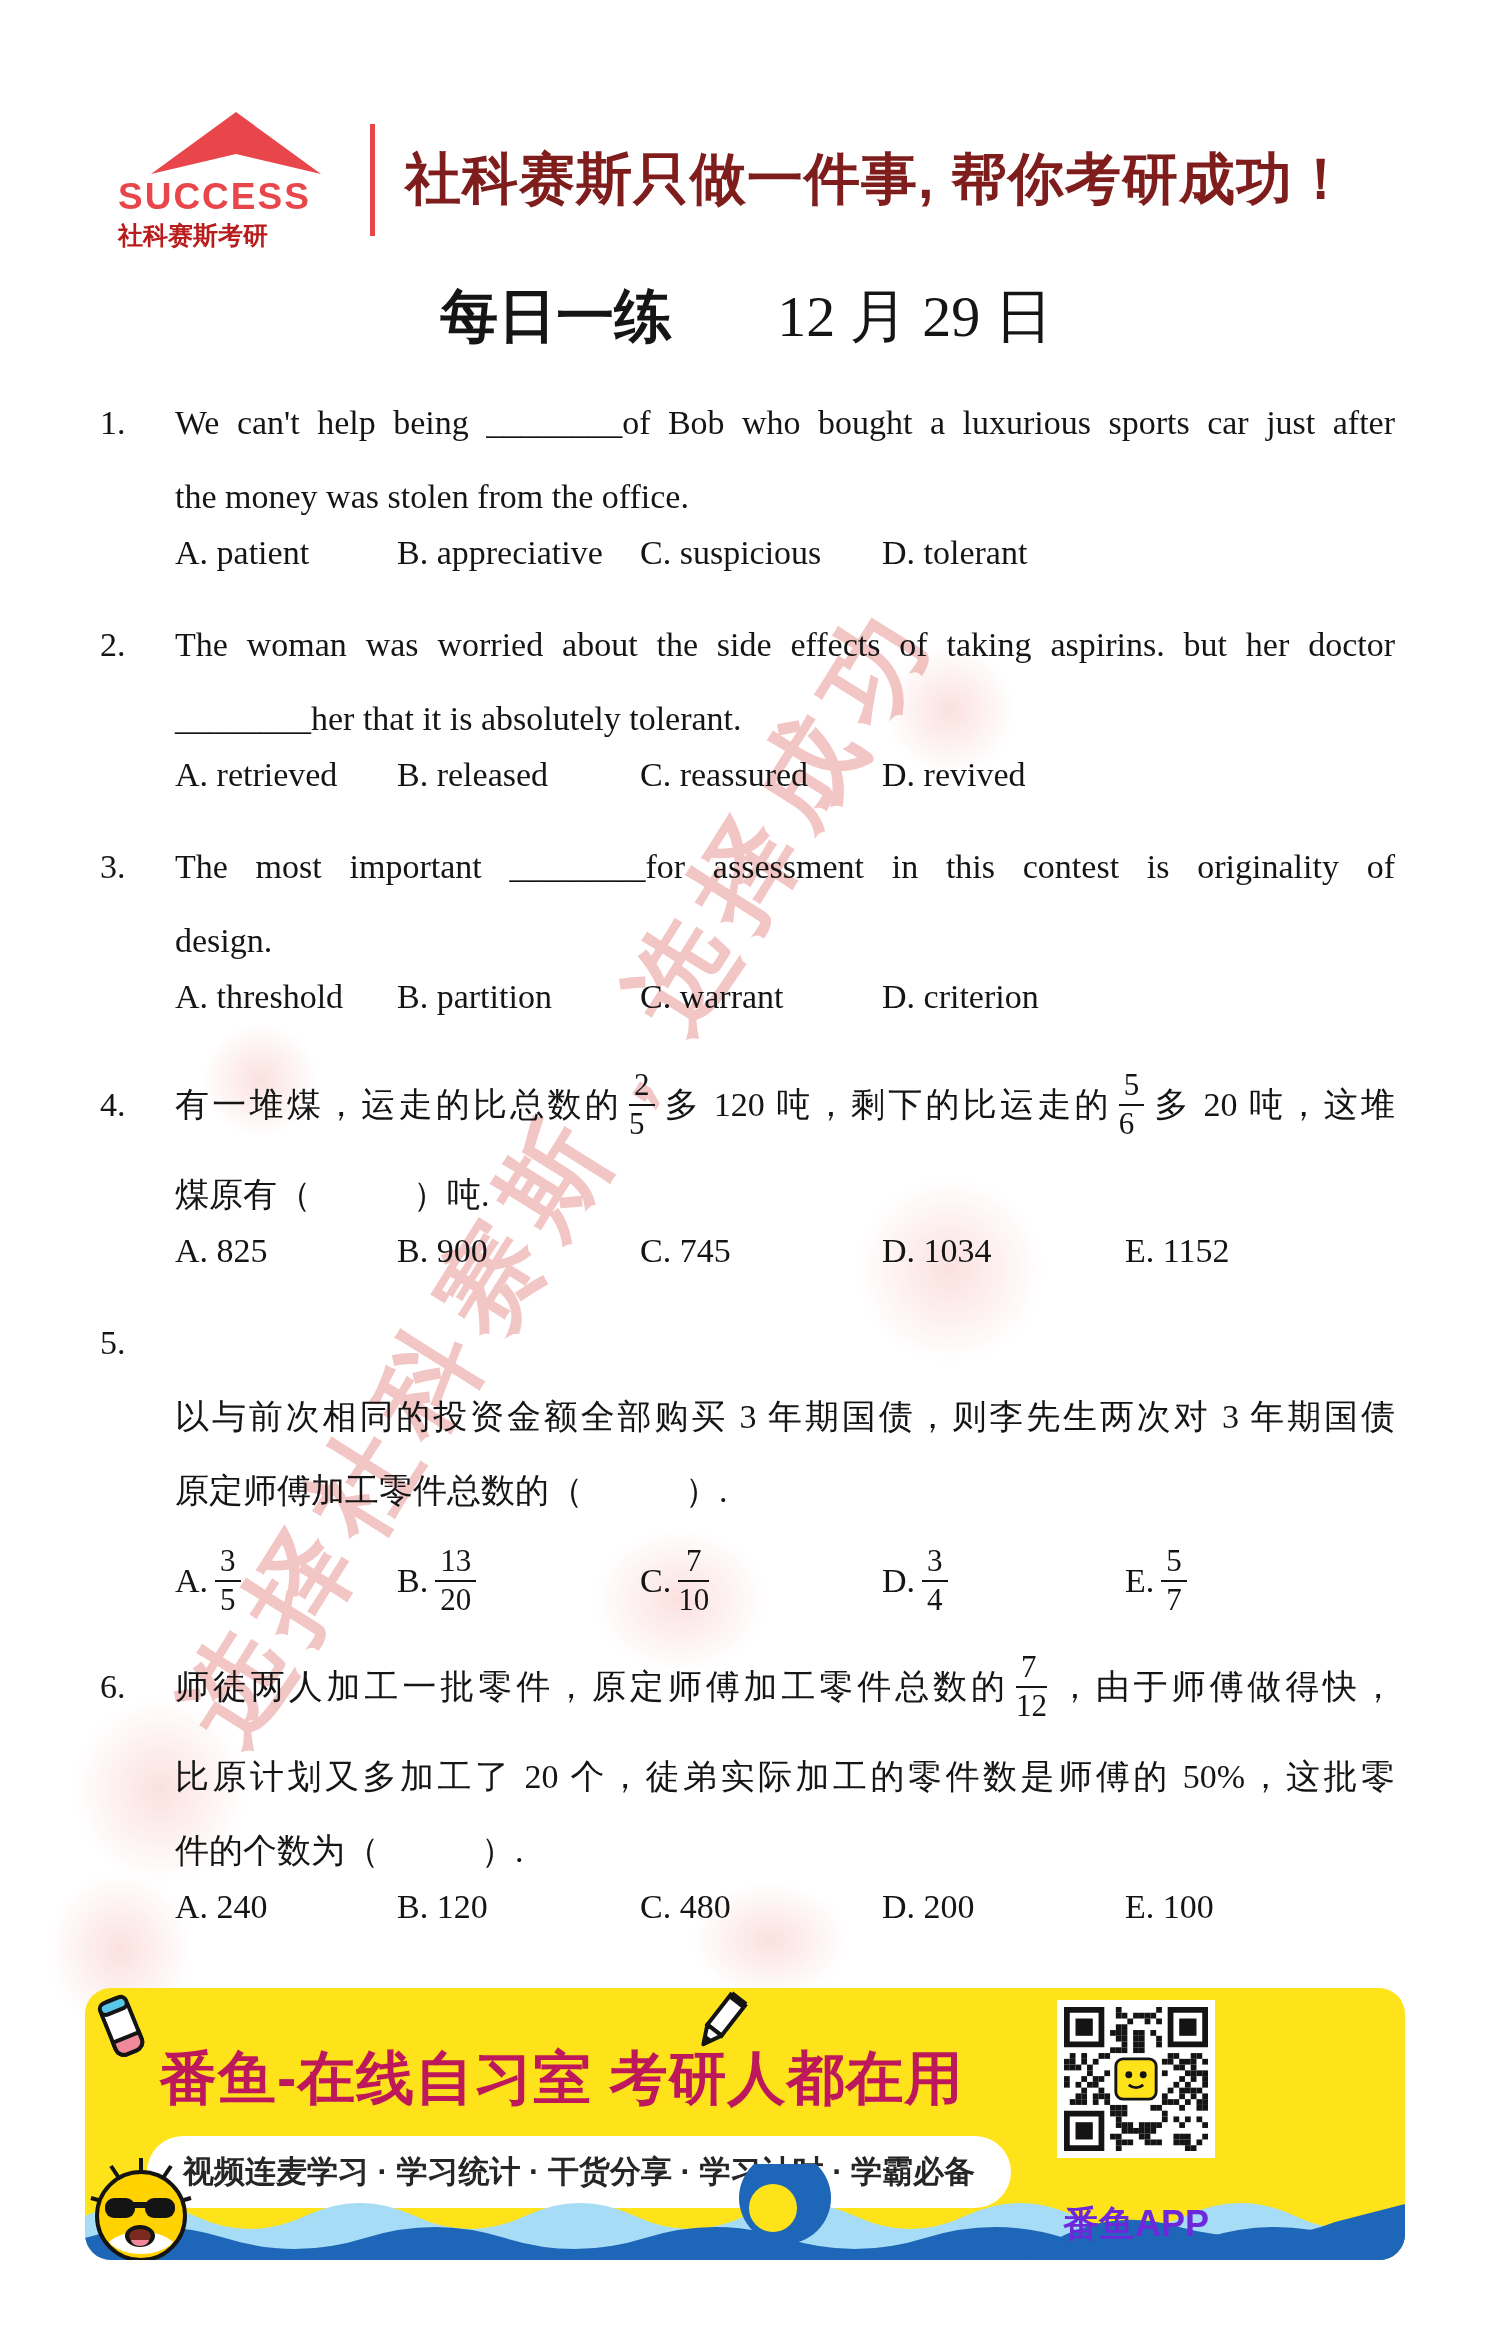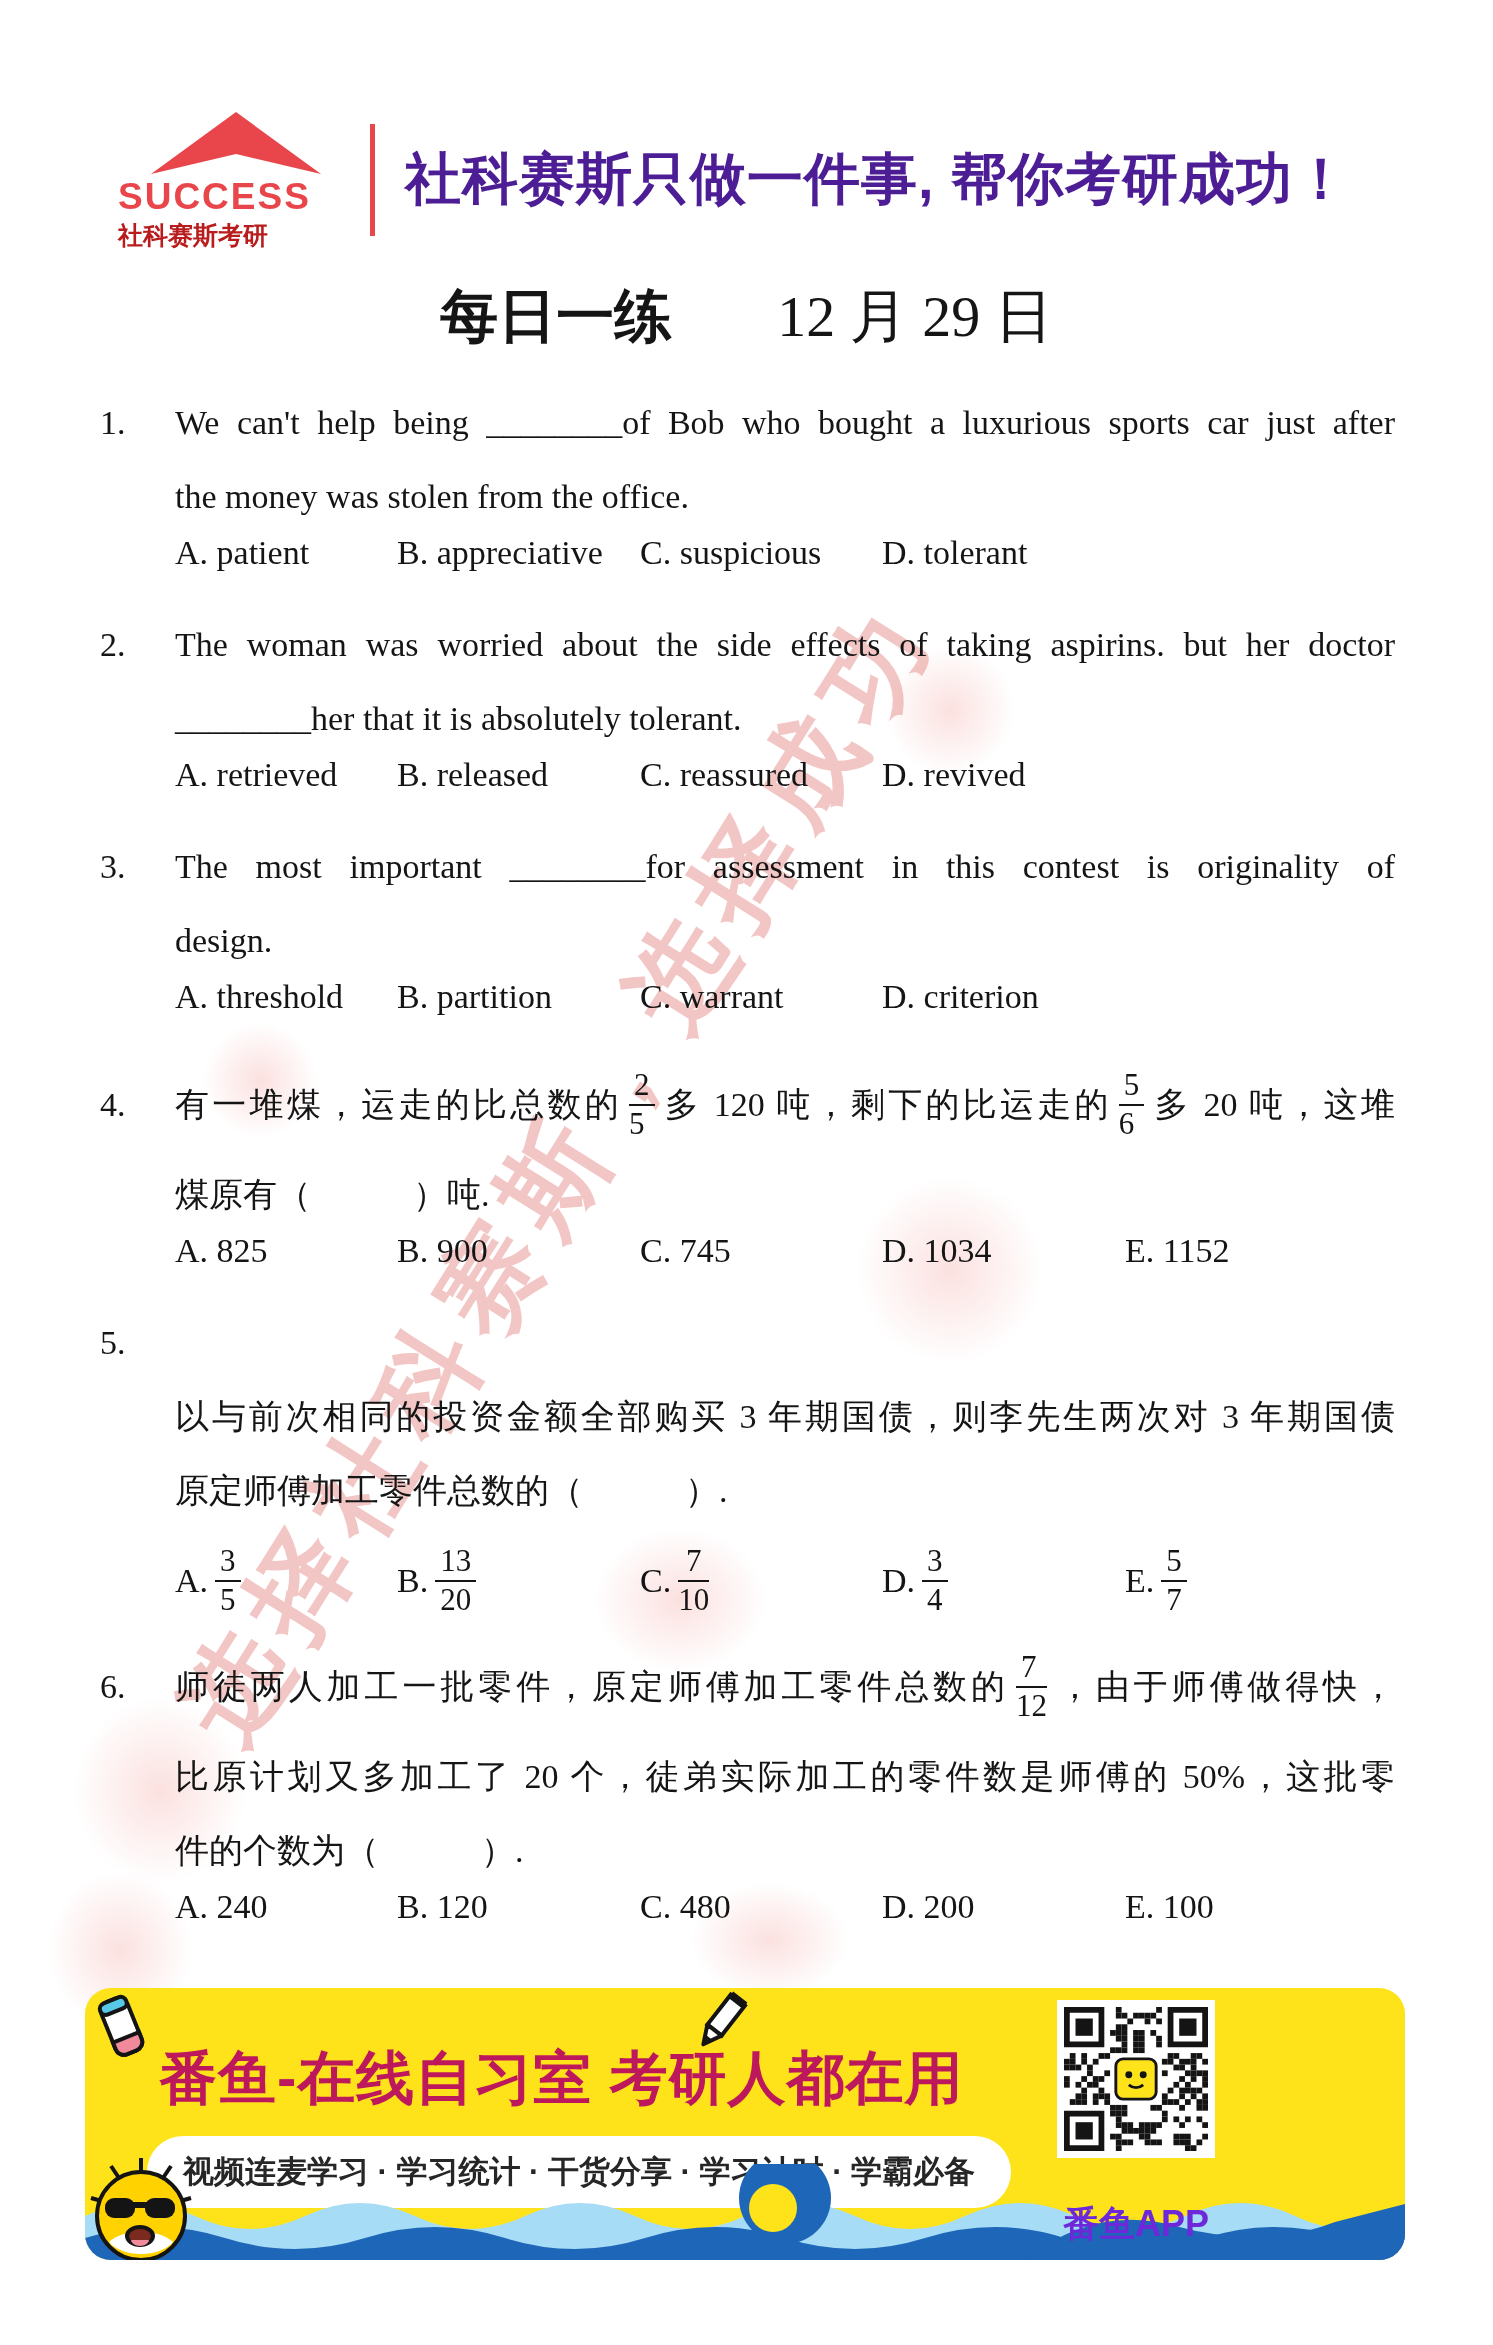--- a/index.html
+++ b/index.html
@@ -13,21 +13,21 @@
   .blob{position:absolute;border-radius:50%;z-index:0;
         background:radial-gradient(closest-side,rgba(244,176,172,0.38),rgba(244,176,172,0.0) 72%);}
 
   
   .header{position:absolute;left:118px;top:120px;right:90px;height:120px;display:flex;align-items:center;z-index:2;}
   .logo{width:236px;line-height:1;}
   .logo .roof{display:block;margin:0 auto 2px;}
   .logo .brand{font-family:"Liberation Sans",sans-serif;font-weight:700;font-size:37px;color:#E8464A;letter-spacing:2px;}
   .logo .sub{font-family:"Liberation Sans",sans-serif;font-weight:700;font-size:25px;color:#b91c1c;margin-top:8px;}
   .hdr-divider{width:5px;height:112px;background:#E8464A;margin:0 30px 0 16px;}
-  .slogan{font-family:"Liberation Sans",sans-serif;font-weight:900;font-size:56px;color:#4c1d95;
+  .slogan{font-family:"Liberation Sans",sans-serif;font-weight:900;font-size:56px;color:#7f1d1d;
           white-space:nowrap;letter-spacing:1px;}
 
   
   .title{position:absolute;left:0;top:278px;width:100%;display:flex;justify-content:center;gap:105px;
          font-size:58px;z-index:2;}
   .title .t-left{font-weight:700;}
 
   
   .questions{position:absolute;left:100px;top:386px;width:1295px;z-index:2;}
   .q{position:relative;margin-left:75px;}

